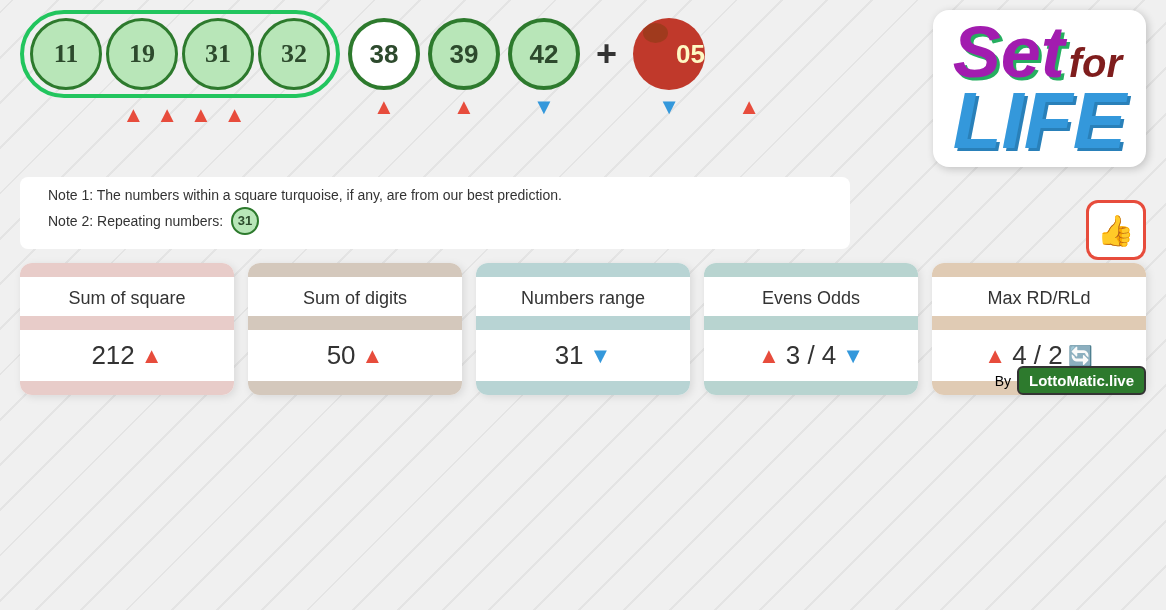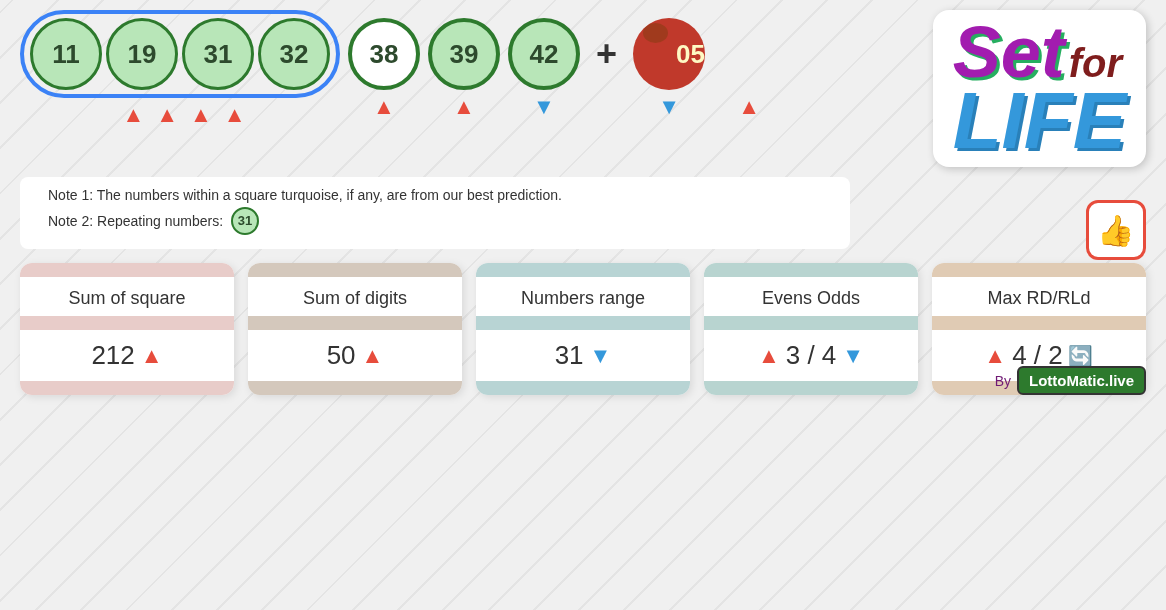--- a/index.html
+++ b/index.html
@@ -73,25 +73,26 @@
     .ball.no-bg {
       background: white;
       border: 4px solid #2d7a2d;
     }
 
     
     .grouped-balls {
       display: flex;
       align-items: center;
       position: relative;
-      border: 4px solid #3b82f6;
+      border: 4px solid #22c55e;
       border-radius: 50px;
       padding: 4px 6px;
       gap: 4px;
       background: transparent;
+      font-family: Liberation Serif, serif;
     }
 
     .grouped-balls .ball {
       border: 3px solid #2d7a2d;
     }
 
     .plus-sign {
       font-size: 36px;
       font-weight: bold;
       color: #333;
@@ -274,21 +275,21 @@
       position: absolute;
       bottom: 10px;
       right: 20px;
       display: flex;
       align-items: center;
       gap: 6px;
       font-size: 14px;
     }
 
     .footer-by {
-      color: #701a75;
+      color: #000000;
     }
 
     .footer-brand {
       background: #2d7a2d;
       color: white;
       padding: 4px 10px;
       border-radius: 6px;
       font-weight: bold;
       font-size: 15px;
       border: 2px solid #333;

